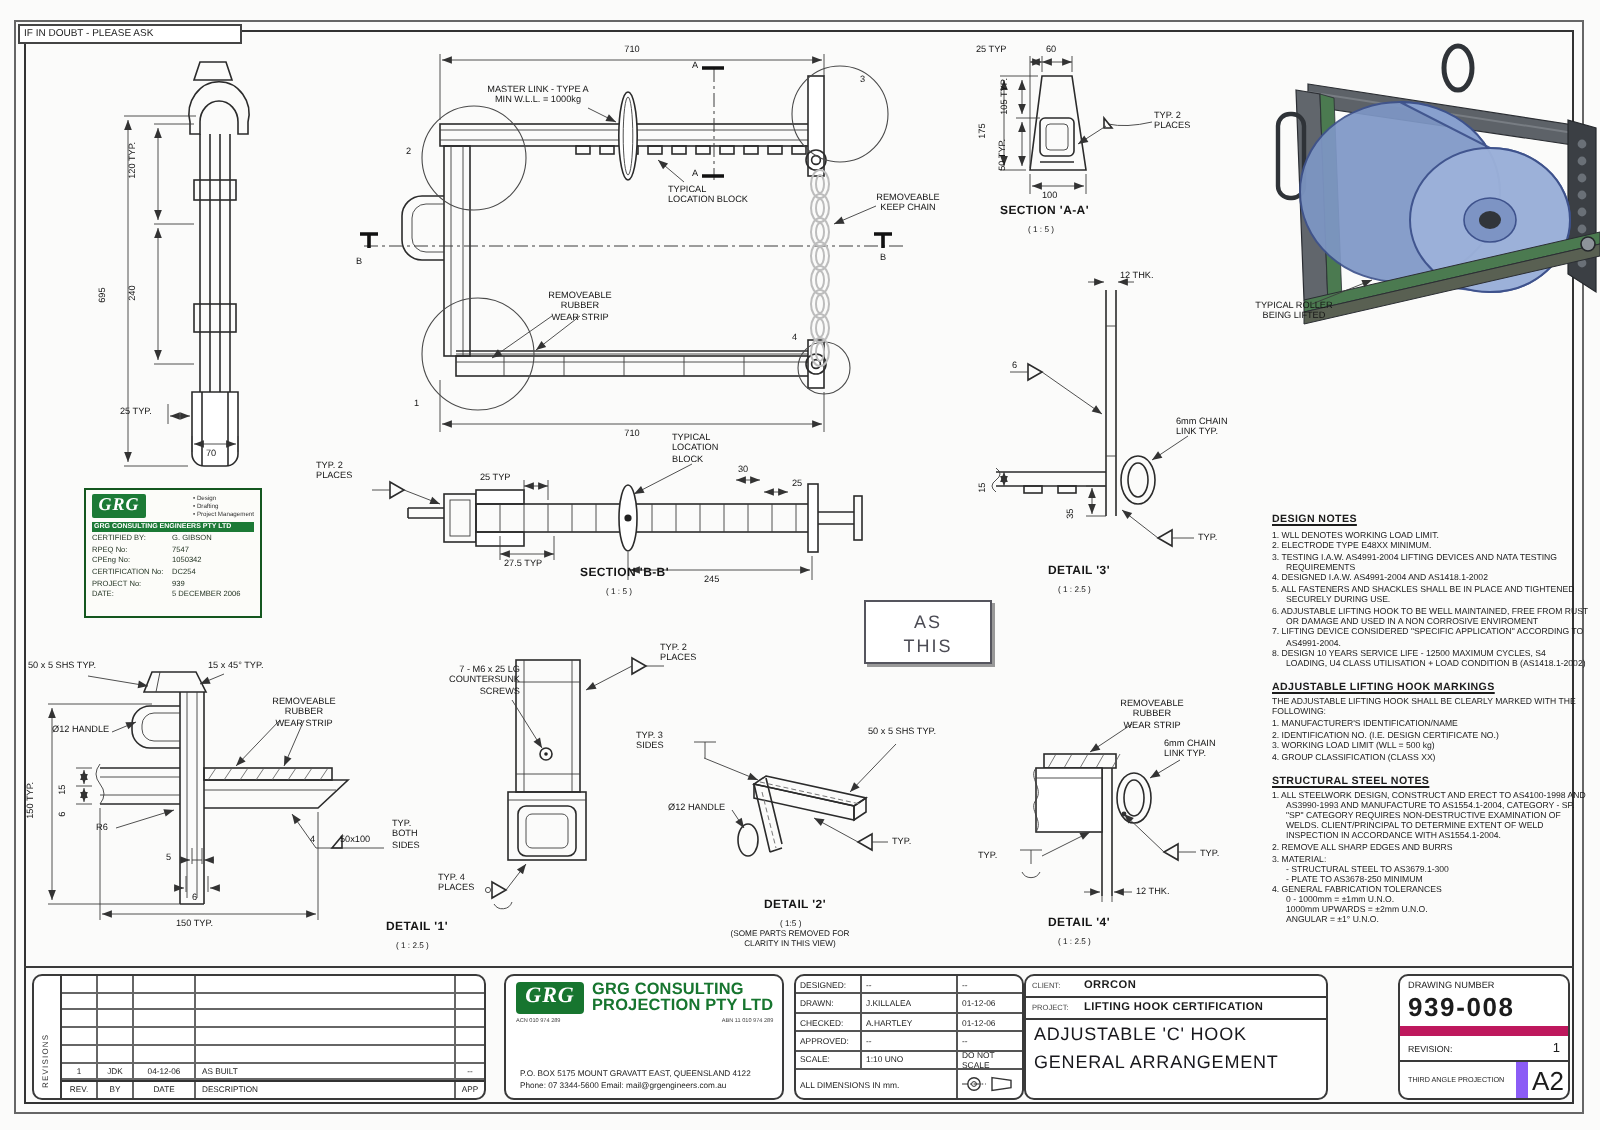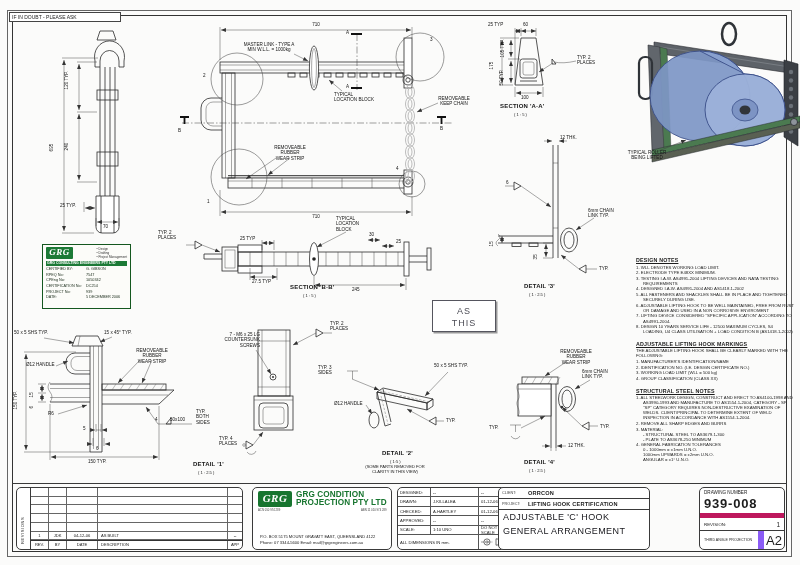--- a/index.html
+++ b/index.html
@@ -67,21 +67,21 @@
   .grg-addr{position:absolute;left:7px;bottom:4px;font-size:4.1px;line-height:5.4px;color:#222;white-space:nowrap}
   #info-box{left:397px;width:115px;display:flex;flex-direction:column}
   .inf-row{flex:1;display:flex;border-bottom:.5px solid #555;font-size:4.2px;min-height:0}
   .inf-row b{font-weight:normal;display:flex;align-items:center}
   .inf-l{width:30px;padding-left:2px;border-right:.5px solid #555}
   .inf-v{flex:1;padding-left:2px;border-right:.5px solid #555}
   .inf-d{width:30px;padding-left:2px}
   .inf-bot{height:14px;display:flex;border-bottom:none;font-size:4.2px}
   .inf-note{flex:1;display:flex;align-items:center;padding-left:2px;border-right:.5px solid #555}
   .inf-icon{width:32px;display:flex;align-items:center;justify-content:center}
-  #client-box{left:498px;width:152px}
+  #client-box{left:512px;width:152px}
   .cl-row{height:10px;border-bottom:1px solid #3a3a3a;display:flex;align-items:center;padding:0 3px}
   .cl-lab{font-size:3.8px;color:#444;width:26px}
   .cl-val{font-size:5.6px;font-weight:bold;letter-spacing:.2px}
   .cl-title{padding:1px 4px;font-size:9px;line-height:13.5px;letter-spacing:.4px;color:#17171c}
   #num-box{left:699px;width:86px}
   .num-top{height:30px;border-bottom:5px solid #be185d;padding:2px 4px;box-sizing:border-box}
   .num-lab{font-size:4.6px}
   .num-val{font-size:13px;font-weight:bold;letter-spacing:.8px;margin-top:1px}
   .num-rev{height:13px;border-bottom:1px solid #3a3a3a;display:flex;align-items:center;padding:0 4px;font-size:4.4px;box-sizing:border-box}
   .num-rev b{margin-left:auto;font-size:6.5px;font-weight:normal}
@@ -636,21 +636,21 @@
   </div>
 </div>
 
 <div class="tb" id="grg-box">
   <div class="grg-top">
     <div>
       <div class="grg-logo">GRG</div>
       <div class="grg-acn">ACN 010 974 289</div>
     </div>
     <div class="grg-names">
-      <div class="grg-n">GRG CONDITION</div>
+      <div class="grg-n">GRG CONSULTING</div>
       <div class="grg-n">PROJECTION PTY LTD</div>
       <div class="grg-abn">ABN 11 010 974 289</div>
     </div>
   </div>
   <div class="grg-addr">
     <div>P.O. BOX 5175 MOUNT GRAVATT EAST, QUEENSLAND 4122</div>
     <div>Phone: 07 3344-5600 Email: mail@grgengineers.com.au</div>
   </div>
 </div>
 

